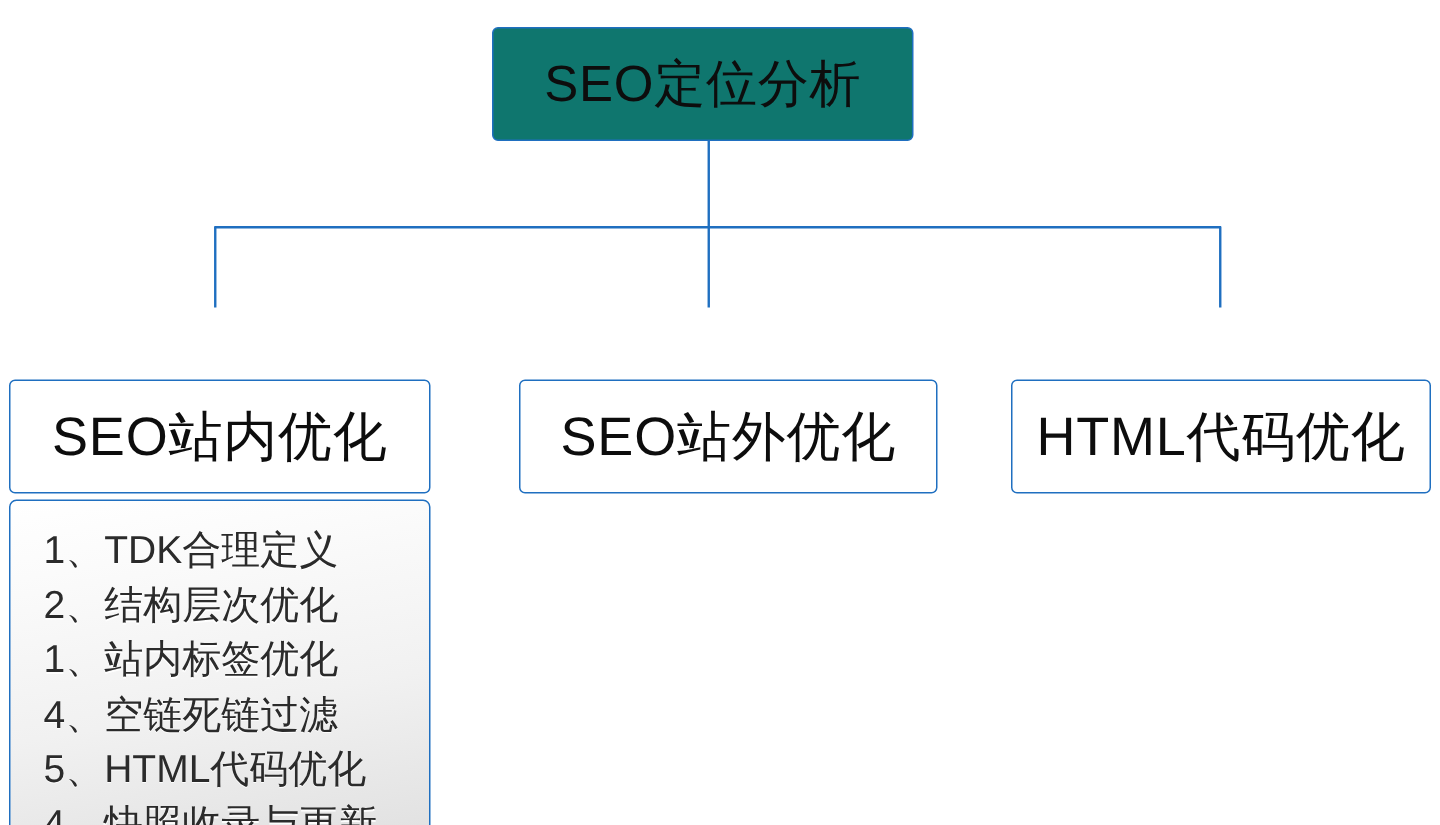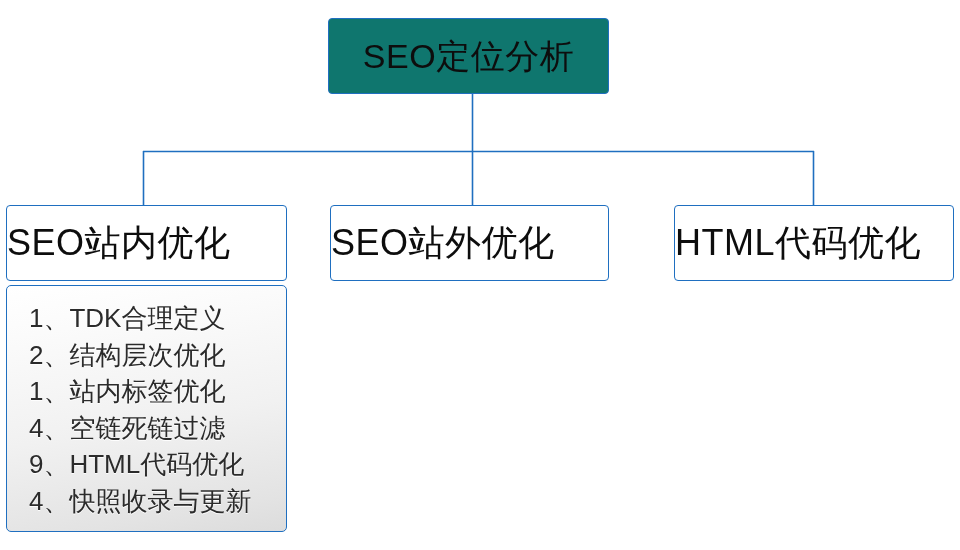--- a/index.html
+++ b/index.html
@@ -51,33 +51,34 @@
     letter-spacing: 0.5px;
     white-space: nowrap;
   }
 
   
   .column {
     position: absolute;
     top: 205px;
   }
   .col-0 { left: 6px;   width: 281px; }
-  .col-1 { left: 330px; width: 279px; }
+  .col-1 { left: 346px; width: 279px; }
   .col-2 { left: 674px; width: 280px; }
 
   .col-header {
     box-sizing: border-box;
     width: 100%;
     height: 76px;
     border: 1.3px solid #1f6fc0;
     border-radius: 4px;
     background: #ffffff;
     display: flex;
     align-items: center;
-    justify-content: flex-start;
+    justify-content: center;
+    margin-top: 48px;
   }
   .col-header-title {
     font-size: 36px;
     line-height: 1;
     color: #0d0d0d;
     letter-spacing: 0.5px;
     white-space: nowrap;
   }
 
   .col-body {
@@ -130,21 +131,21 @@
   <div class="column col-0">
     <div class="col-header">
       <span class="col-header-title">SEO站内优化</span>
     </div>
     <div class="col-body">
       <ul class="item-list">
         <li class="list-item">1、TDK合理定义</li>
         <li class="list-item">2、结构层次优化</li>
         <li class="list-item">1、站内标签优化</li>
         <li class="list-item">4、空链死链过滤</li>
-        <li class="list-item">9、HTML代码优化</li>
+        <li class="list-item">5、HTML代码优化</li>
         <li class="list-item">4、快照收录与更新</li>
       </ul>
     </div>
   </div>
 
   <div class="column col-1">
     <div class="col-header">
       <span class="col-header-title">SEO站外优化</span>
     </div>
   </div>

